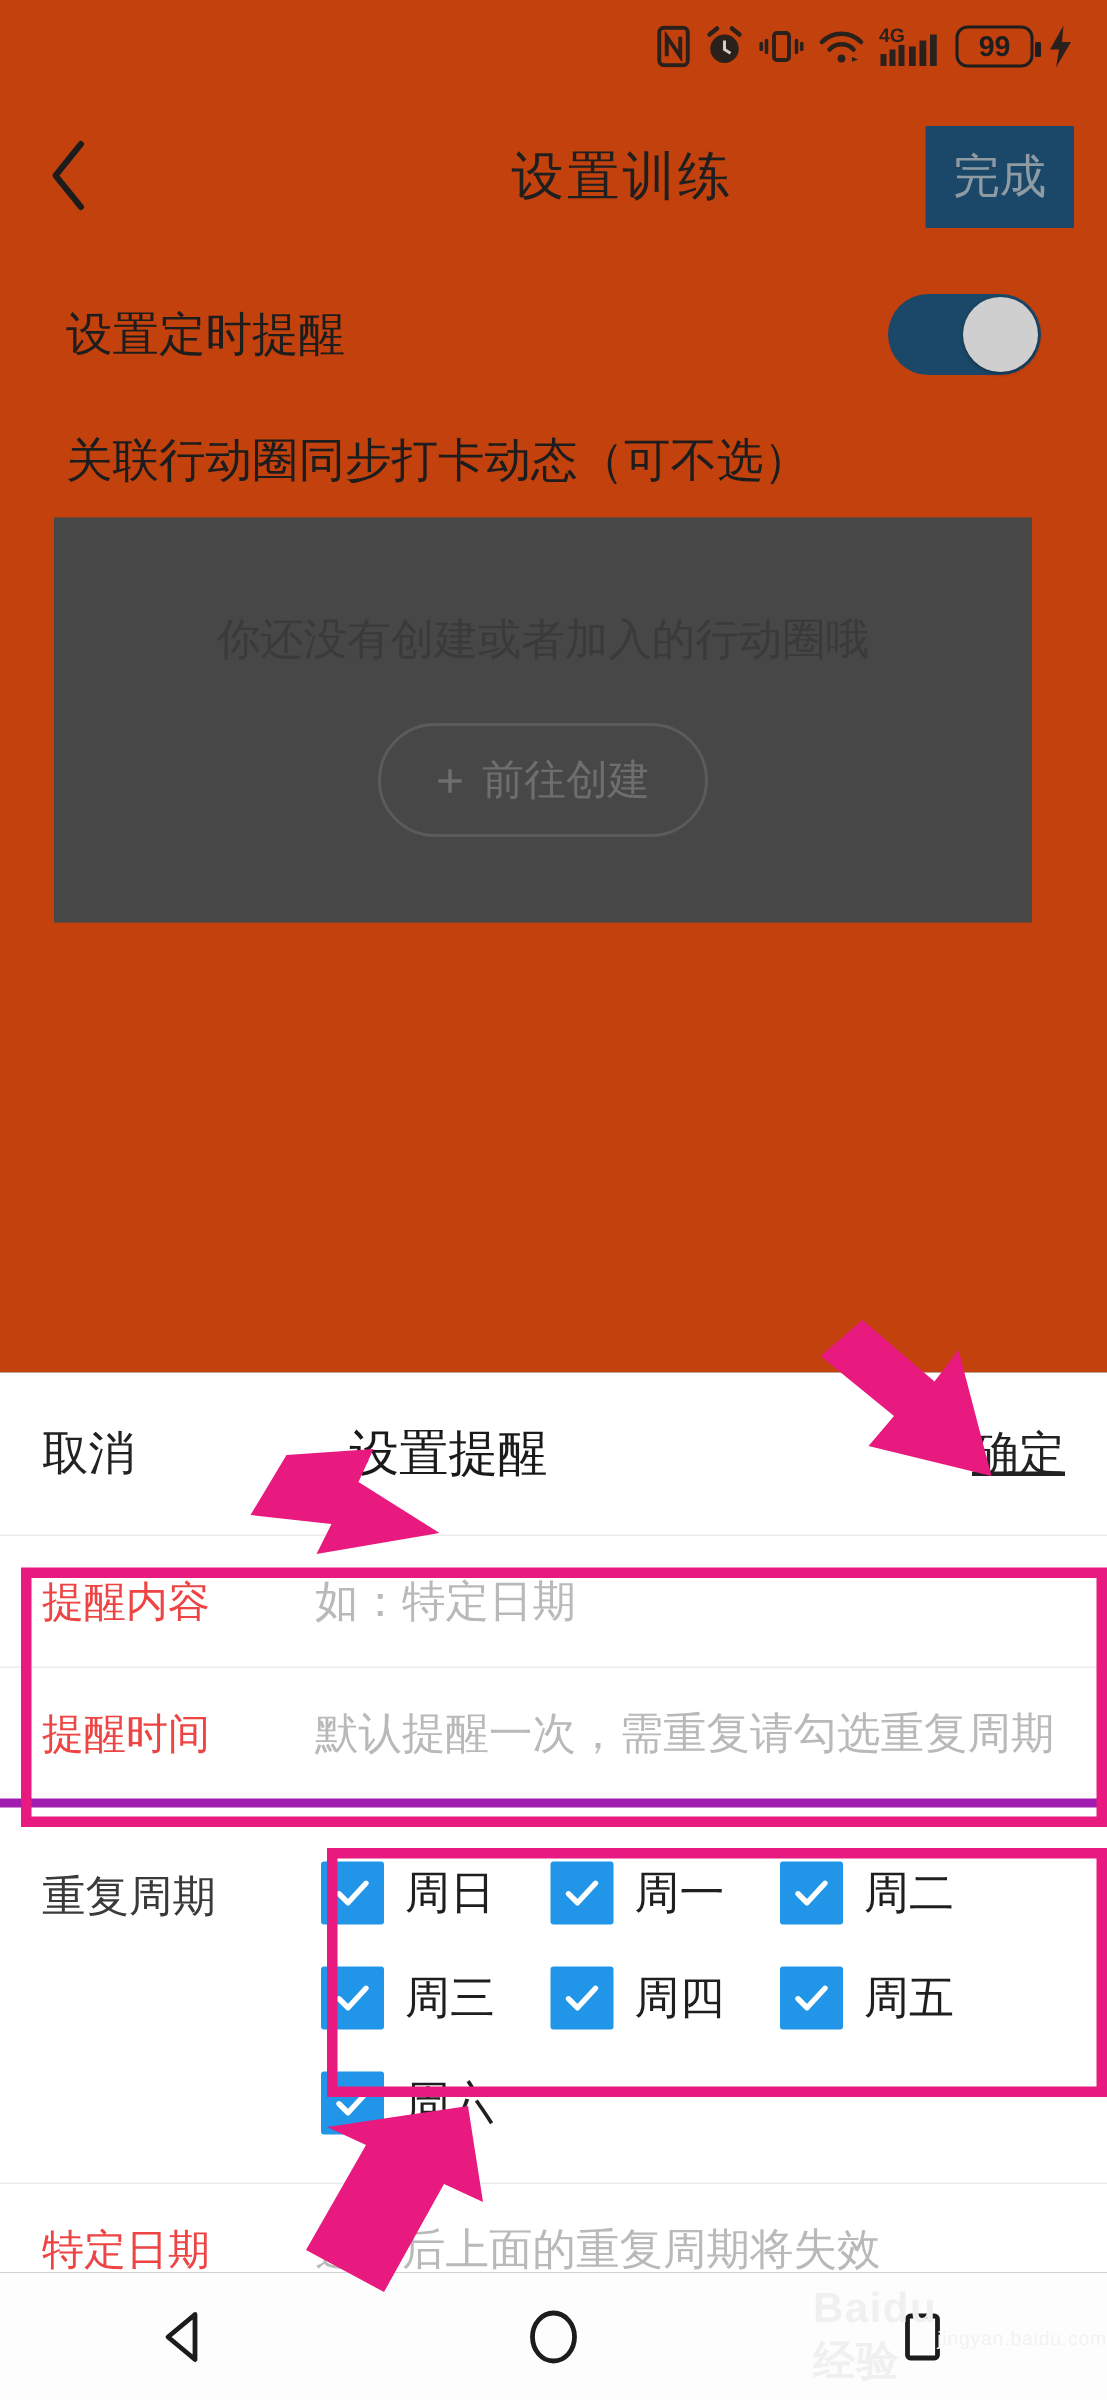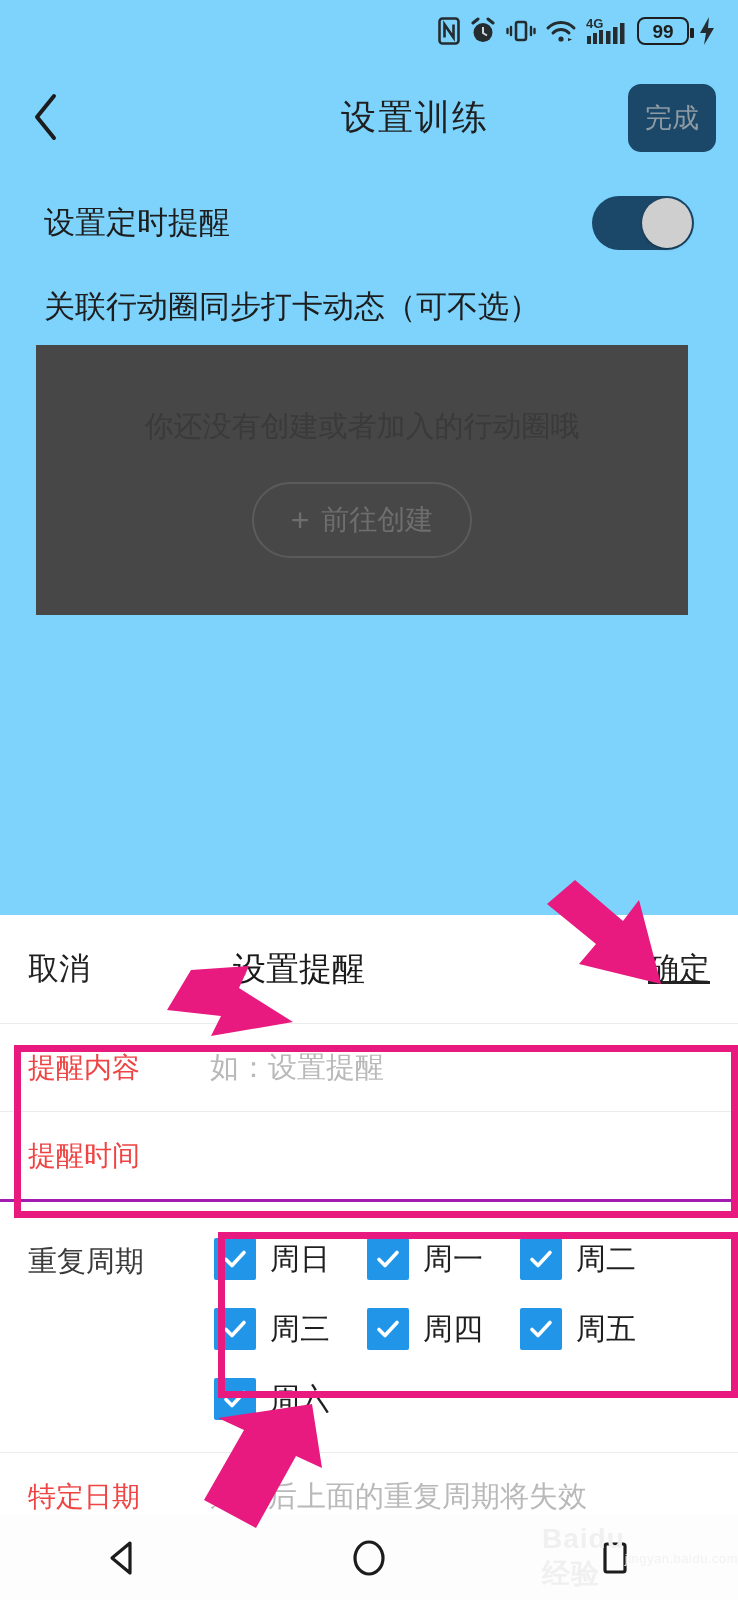--- a/index.html
+++ b/index.html
@@ -13,21 +13,21 @@
     position: relative;
     width: 738px; height: 1600px;
     background: #4a4a4a;
     overflow: hidden;
   }
 
   
   #bg-app {
     position: absolute; left: 0; top: 0;
     width: 738px; height: 915px;
-    background: #7dd3fc;
+    background: #c2410c;
   }
 
   
   #status-bar {
     position: absolute; left: 0; top: 0;
     width: 738px; height: 62px;
     display: flex; align-items: center; justify-content: flex-end;
     padding-right: 22px;
     gap: 9px;
   }
@@ -58,25 +58,25 @@
   #back-chevron {
     width: 92px; height: 110px;
     display: flex; align-items: center; justify-content: center;
   }
   #app-title {
     flex: 1; text-align: center;
     font-size: 35px; color: #1f1f1f; letter-spacing: 2px;
   }
   #done-button {
     position: absolute; right: 22px; top: 22px;
-    width: 88px; height: 68px;
+    width: 99px; height: 68px;
     background: #1b4869;
-    border-radius: 13px;
+    border-radius: 1px;
     display: flex; align-items: center; justify-content: center;
-    font-size: 27px; color: #8f9ba3;
+    font-size: 31px; color: #8f9ba3;
   }
 
   
   .bg-row {
     position: absolute; left: 0; width: 738px;
     display: flex; align-items: center;
     padding: 0 44px;
   }
   #row-remind { top: 186px; height: 74px; justify-content: space-between; }
   #row-remind-label { font-size: 31px; color: #1d1d1d; }
@@ -148,21 +148,21 @@
   .form-value {
     flex: 1; font-size: 29px; color: #b9b9b9;
     white-space: nowrap; overflow: hidden;
   }
 
   
   #repeat-section {
     position: relative;
     display: flex;
     padding: 14px 28px 10px 28px;
-    border-top: 3px solid #a21caf;
+    border-top: 6px solid #a21caf;
   }
   #repeat-label {
     width: 182px; flex: none;
     font-size: 29px; color: #3a3a3a;
     padding-top: 26px;
   }
   #weekday-grid {
     flex: 1;
     display: grid;
     grid-template-columns: 153px 153px 153px;
@@ -303,25 +303,26 @@
   <div id="bottom-sheet">
 
     <div id="sheet-header">
       <span id="sheet-cancel">取消</span>
       <span id="sheet-title">设置提醒</span>
       <span id="sheet-confirm">确定</span>
     </div>
 
     <div class="form-row">
       <span class="form-label">提醒内容</span>
-      <span class="form-value">如：设置提醒</span>
+      <span class="form-value">如：特定日期</span>
     </div>
 
     <div class="form-row">
       <span class="form-label">提醒时间</span>
+      <span class="form-value">默认提醒一次，需重复请勾选重复周期</span>
     </div>
 
     <div id="repeat-section">
       <span id="repeat-label">重复周期</span>
       <div id="weekday-grid">
 
         <div class="weekday-item">
           <span class="checkbox">
             <svg width="26" height="26" viewBox="0 0 26 26">
                 <path d="M4 13.5 L10 19.5 L22 6.5" fill="none" stroke="#fff" stroke-width="3.6" stroke-linecap="round" stroke-linejoin="round"></path>

